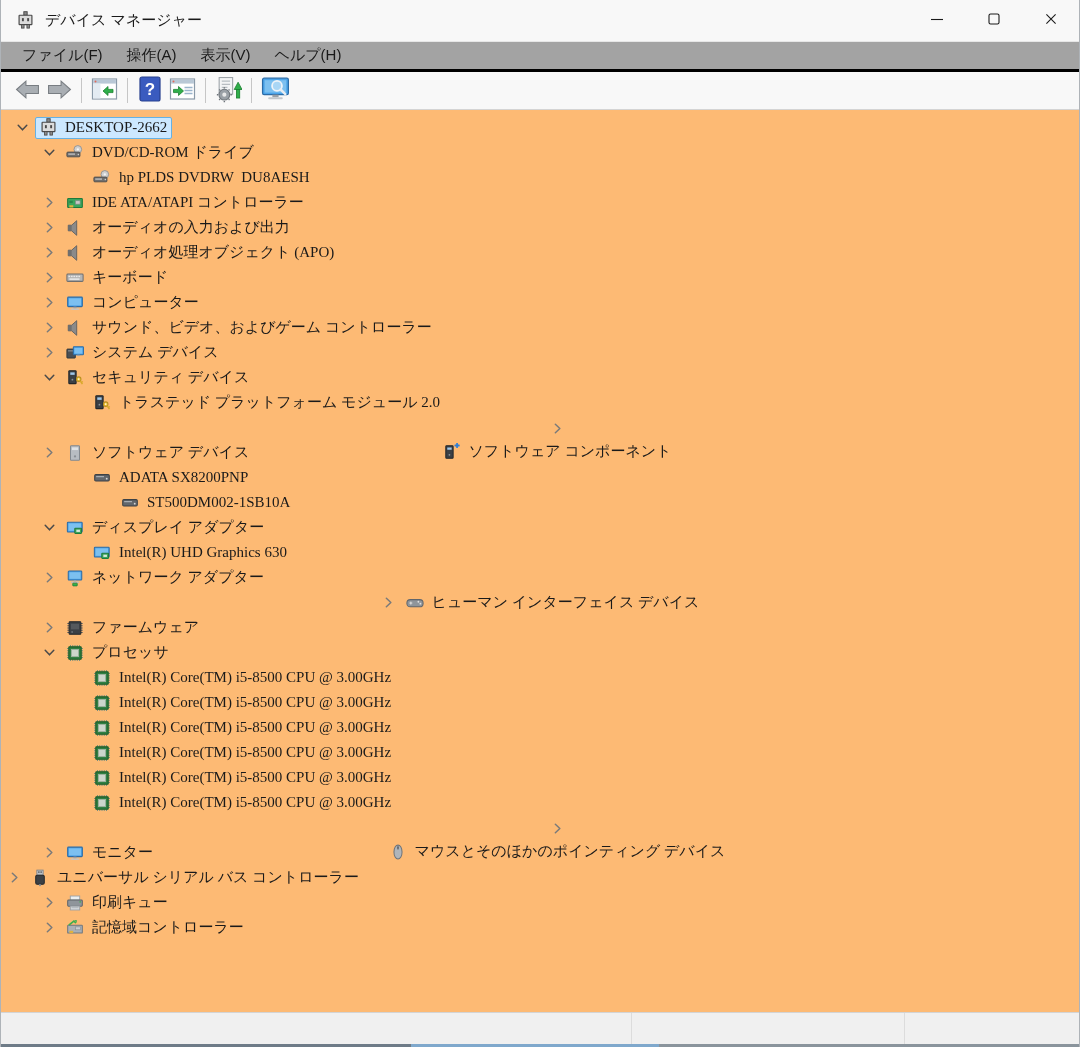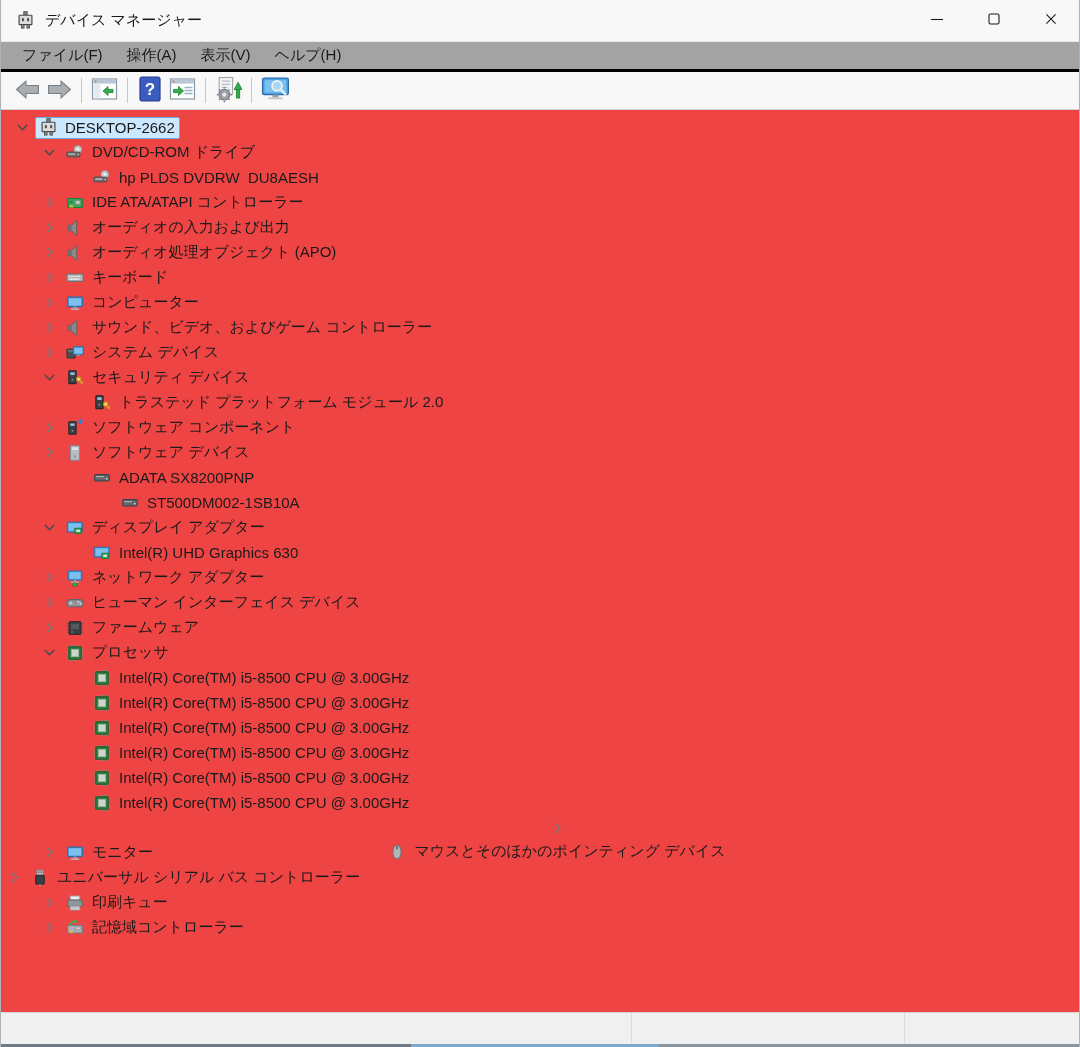--- a/index.html
+++ b/index.html
@@ -38,21 +38,21 @@
   .toolbar {
     flex: 0 0 38px; background: #f8f8f8; border-bottom: 1px solid #d4d4d4;
     display: flex; align-items: center; padding-left: 10px;
   }
   .tb-btn {
     height: 30px; min-width: 32px; border: none; background: transparent;
     display: flex; align-items: center; justify-content: center; padding: 0 3px;
   }
   .tb-sep { width: 1px; height: 25px; background: #c6c6c6; margin: 0 6px; }
   
-  .tree { flex: 1 1 auto; background: #ef4444; padding-top: 5px; overflow: hidden; }
+  .tree { flex: 1 1 auto; background: #fdba74; padding-top: 5px; overflow: hidden; font-family: Liberation Serif, serif; }
   .tree-row { height: 25px; display: flex; align-items: center; font-size: 15px; }
   .chevron-box { flex: 0 0 26px; height: 25px; display: flex; align-items: center; justify-content: center; }
   .row-content {
     display: flex; align-items: center; height: 22px;
     padding: 0 4px 0 2px; border: 1px solid transparent; border-radius: 2px;
   }
   .row-content.selected { background: #cce8ff; border-color: #66b1e3; }
   .row-icon { width: 20px; height: 18px; display: flex; align-items: center; justify-content: center; margin-right: 7px; }
   .row-label { white-space: pre; }
   
@@ -381,21 +381,21 @@
               <rect x="3.8" y="3" width="3.9" height="2.2" fill="#9fc6e8"></rect>
               <circle cx="5.7" cy="9.5" r="0.8" fill="#8a9096"></circle>
               <circle cx="11.3" cy="9" r="2" fill="#f3c73c" stroke="#b8901f" stroke-width="0.9"></circle>
               <circle cx="11.3" cy="9" r="0.7" fill="#fff8e0"></circle>
               <path d="M12.6 10.6 L14.6 13.4 M13.6 12 L14.9 11.1" stroke="#d8a82a" stroke-width="1.3" fill="none"></path>
             </svg>
           </span>
           <span class="row-label">トラステッド プラットフォーム モジュール 2.0</span>
         </span>
       </div>
-      <div class="tree-row" style="padding-left: 35px;">
+      <div class="tree-row" style="padding-left: 35px; flex-direction: column;">
         <span class="chevron-box">
           <svg width="15" height="15" viewBox="0 0 14 14">
             <path d="M5 3 L9.2 7 L5 11" fill="none" stroke="#7a7a7a" stroke-width="1.4" stroke-linecap="round" stroke-linejoin="round"></path>
           </svg>
         </span>
         <span class="row-content">
           <span class="row-icon">
             <svg width="18" height="18" viewBox="0 0 16 16">
               <rect x="2.5" y="2.5" width="6.5" height="11" rx="0.6" fill="#3b4045" stroke="#22262a" stroke-width="0.9"></rect>
               <rect x="3.8" y="4" width="3.9" height="2" fill="#9fc6e8"></rect>
@@ -494,21 +494,21 @@
               <rect x="2" y="1.8" width="12" height="8" rx="0.7" fill="#4aa3e8" stroke="#2b6ca8" stroke-width="0.9"></rect>
               <rect x="3.1" y="2.9" width="9.8" height="5.8" fill="#7cc0f0"></rect>
               <rect x="7" y="9.8" width="2" height="1.4" fill="#9aa0a6"></rect>
               <rect x="4.5" y="11.2" width="7" height="1.1" fill="#b8bdc2"></rect>
               <rect x="6" y="12.6" width="4" height="2.4" rx="0.4" fill="#35b24a" stroke="#1f7a3c" stroke-width="0.7"></rect>
             </svg>
           </span>
           <span class="row-label">ネットワーク アダプター</span>
         </span>
       </div>
-      <div class="tree-row" style="padding-left: 35px;">
+      <div class="tree-row" style=" justify-content: center;">
         <span class="chevron-box">
           <svg width="15" height="15" viewBox="0 0 14 14">
             <path d="M5 3 L9.2 7 L5 11" fill="none" stroke="#7a7a7a" stroke-width="1.4" stroke-linecap="round" stroke-linejoin="round"></path>
           </svg>
         </span>
         <span class="row-content">
           <span class="row-icon">
             <svg width="18" height="18" viewBox="0 0 16 16">
               <rect x="0.8" y="5" width="14.4" height="6.4" rx="3" fill="#8f959b" stroke="#60666c" stroke-width="0.9"></rect>
               <rect x="3" y="7.6" width="2.6" height="0.9" fill="#e0e0e0"></rect>

